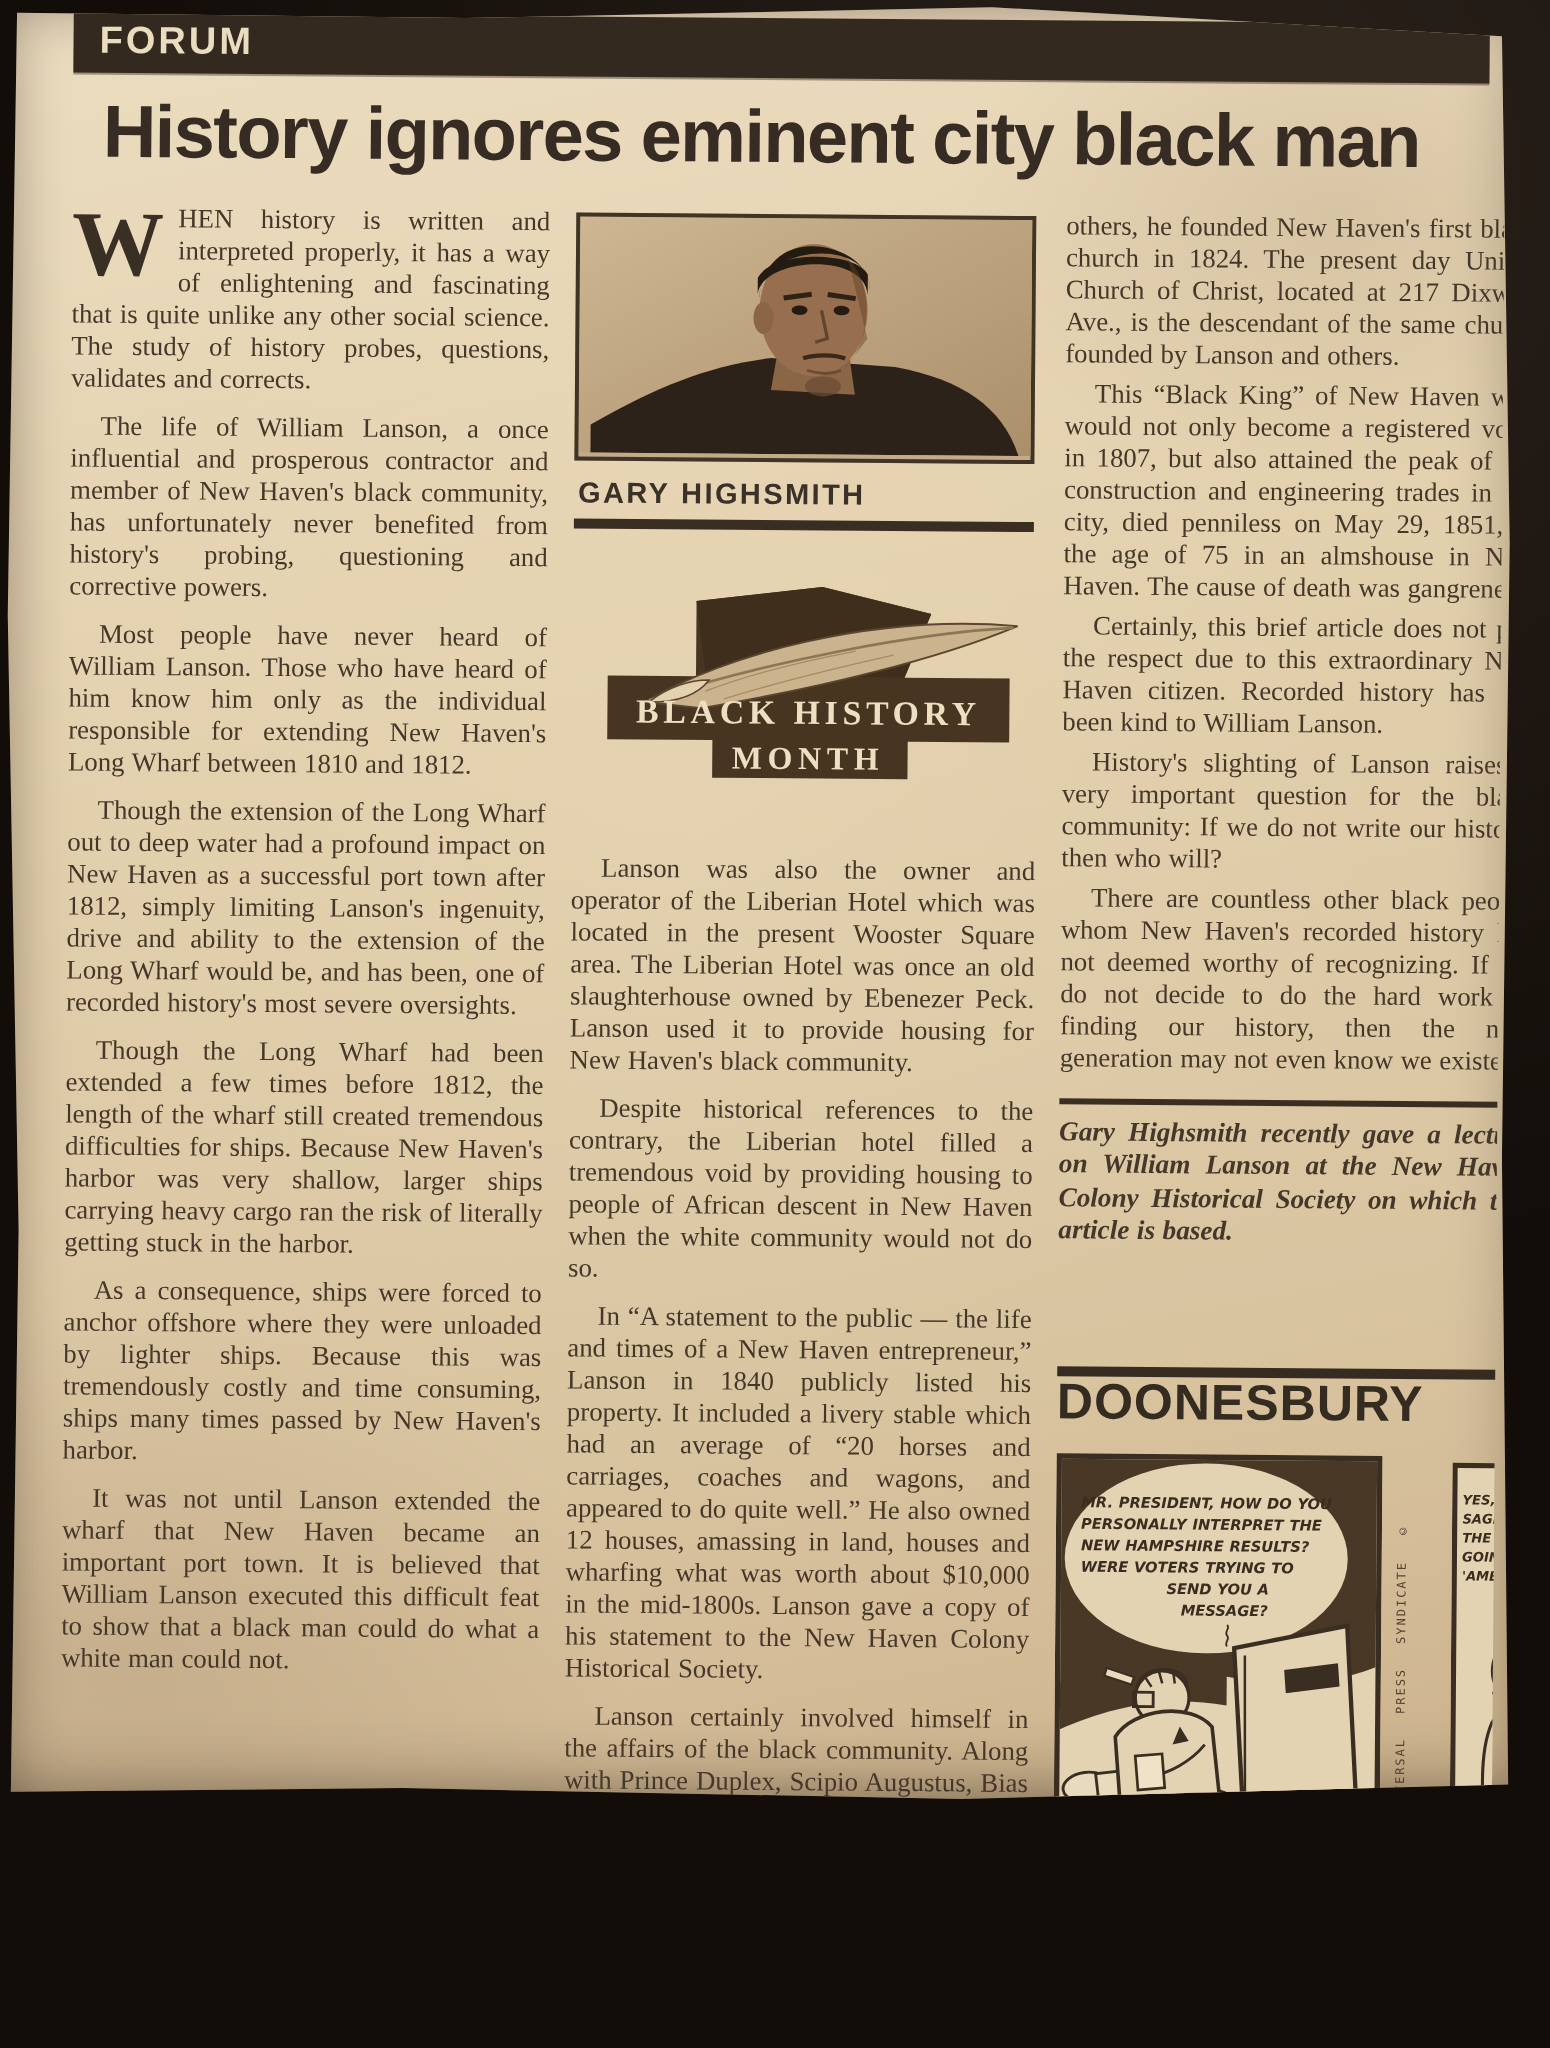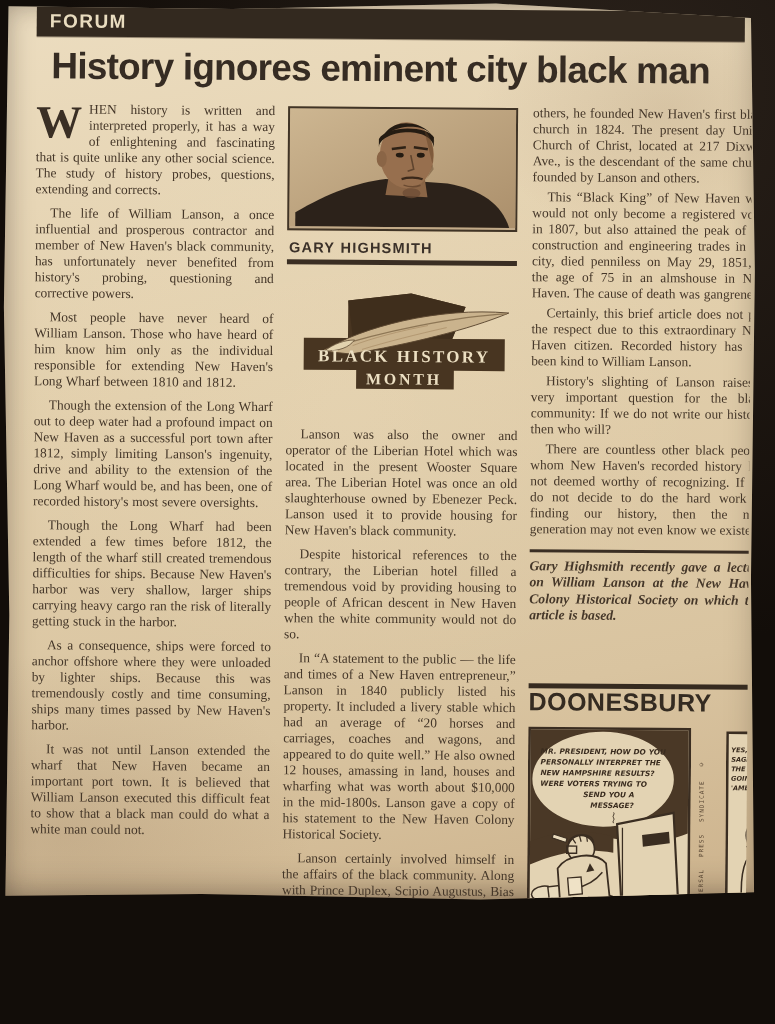--- a/index.html
+++ b/index.html
@@ -74,21 +74,21 @@
 
       <div class="forum-bar">
         <span>FORUM</span>
       </div>
 
       <h1 class="headline">History ignores eminent city black man</h1>
 
       <div class="cols">
 
         <div class="col col1">
-          <p class="noindent"><span class="dropcap">W</span><span>HEN history is written and interpreted properly, it has a way of enlightening and fascinating that is quite unlike any other social science. The study of history probes, questions, extending and corrects.</span></p>
+          <p class="noindent"><span class="dropcap">W</span><span>HEN history is written and interpreted properly, it has a way of enlightening and fascinating that is quite unlike any other social science. The study of history probes, questions, validates and corrects.</span></p>
           <p>The life of William Lanson, a once influential and prosperous contractor and member of New Haven's black community, has unfortunately never benefited from history's probing, questioning and corrective powers.</p>
           <p>Most people have never heard of William Lanson. Those who have heard of him know him only as the individual responsible for extending New Haven's Long Wharf between 1810 and 1812.</p>
           <p>Though the extension of the Long Wharf out to deep water had a profound impact on New Haven as a successful port town after 1812, simply limiting Lanson's ingenuity, drive and ability to the extension of the Long Wharf would be, and has been, one of recorded history's most severe oversights.</p>
           <p>Though the Long Wharf had been extended a few times before 1812, the length of the wharf still created tremendous difficulties for ships. Because New Haven's harbor was very shallow, larger ships carrying heavy cargo ran the risk of literally getting stuck in the harbor.</p>
           <p>As a consequence, ships were forced to anchor offshore where they were unloaded by lighter ships. Because this was tremendously costly and time consuming, ships many times passed by New Haven's harbor.</p>
           <p>It was not until Lanson extended the wharf that New Haven became an important port town. It is believed that William Lanson executed this difficult feat to show that a black man could do what a white man could not.</p>
         </div>
 
         <div class="col col2">
           <div class="photo-frame">

